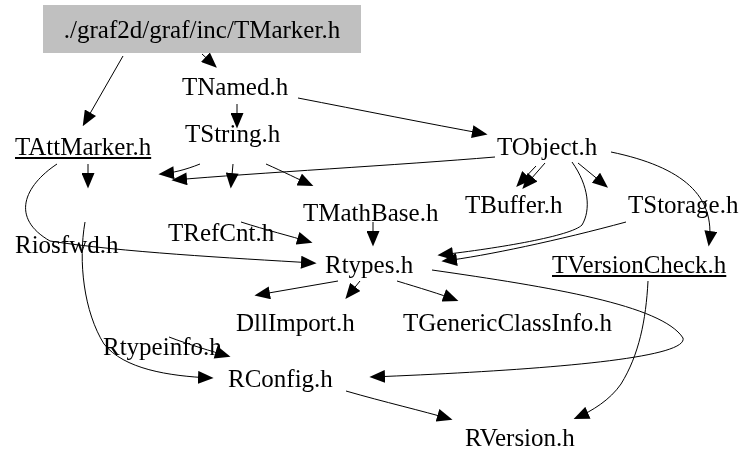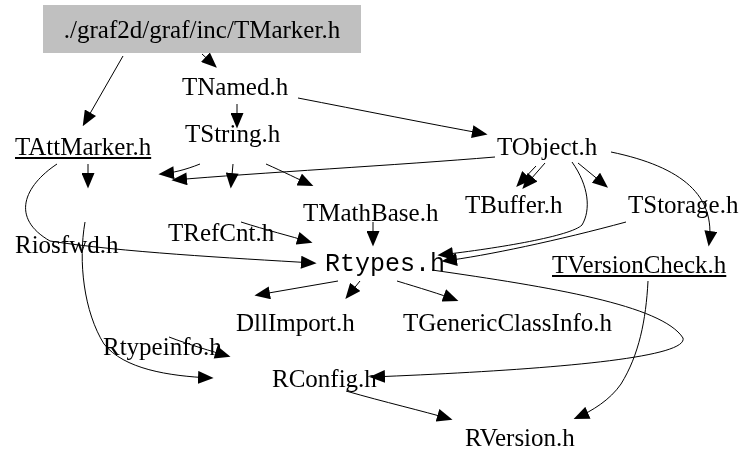--- a/index.html
+++ b/index.html
@@ -60,19 +60,19 @@
 
 <div class="node" style="left:182px;top:74px;">TNamed.h</div>
 <div class="node" style="left:15px;top:134px;text-decoration:underline;">TAttMarker.h</div>
 <div class="node" style="left:185px;top:121px;">TString.h</div>
 <div class="node" style="left:497px;top:134px;">TObject.h</div>
 <div class="node" style="left:15px;top:192px;margin-top:40px;">Riosfwd.h</div>
 <div class="node" style="left:168px;top:192px;margin-top:28px;">TRefCnt.h</div>
 <div class="node" style="left:303px;top:192px;margin-top:8px;">TMathBase.h</div>
 <div class="node" style="left:465px;top:192px;">TBuffer.h</div>
 <div class="node" style="left:600px;top:192px;margin-left:28px;">TStorage.h</div>
-<div class="node" style="left:325px;top:252px;font-family:Liberation Mono, monospace;">Rtypes.h</div>
+<div class="node" style="left:325px;top:252px;">Rtypes.h</div>
 <div class="node" style="left:552px;top:252px;text-decoration:underline;">TVersionCheck.h</div>
 <div class="node" style="left:103px;top:310px;margin-top:24px;">Rtypeinfo.h</div>
 <div class="node" style="left:236px;top:310px;">DllImport.h</div>
 <div class="node" style="left:403px;top:310px;">TGenericClassInfo.h</div>
-<div class="node" style="left:228px;top:366px;margin-left:44px;">RConfig.h</div>
+<div class="node" style="left:228px;top:366px;">RConfig.h</div>
 <div class="node" style="left:465px;top:425px;">RVersion.h</div>
 
 </body></html>

